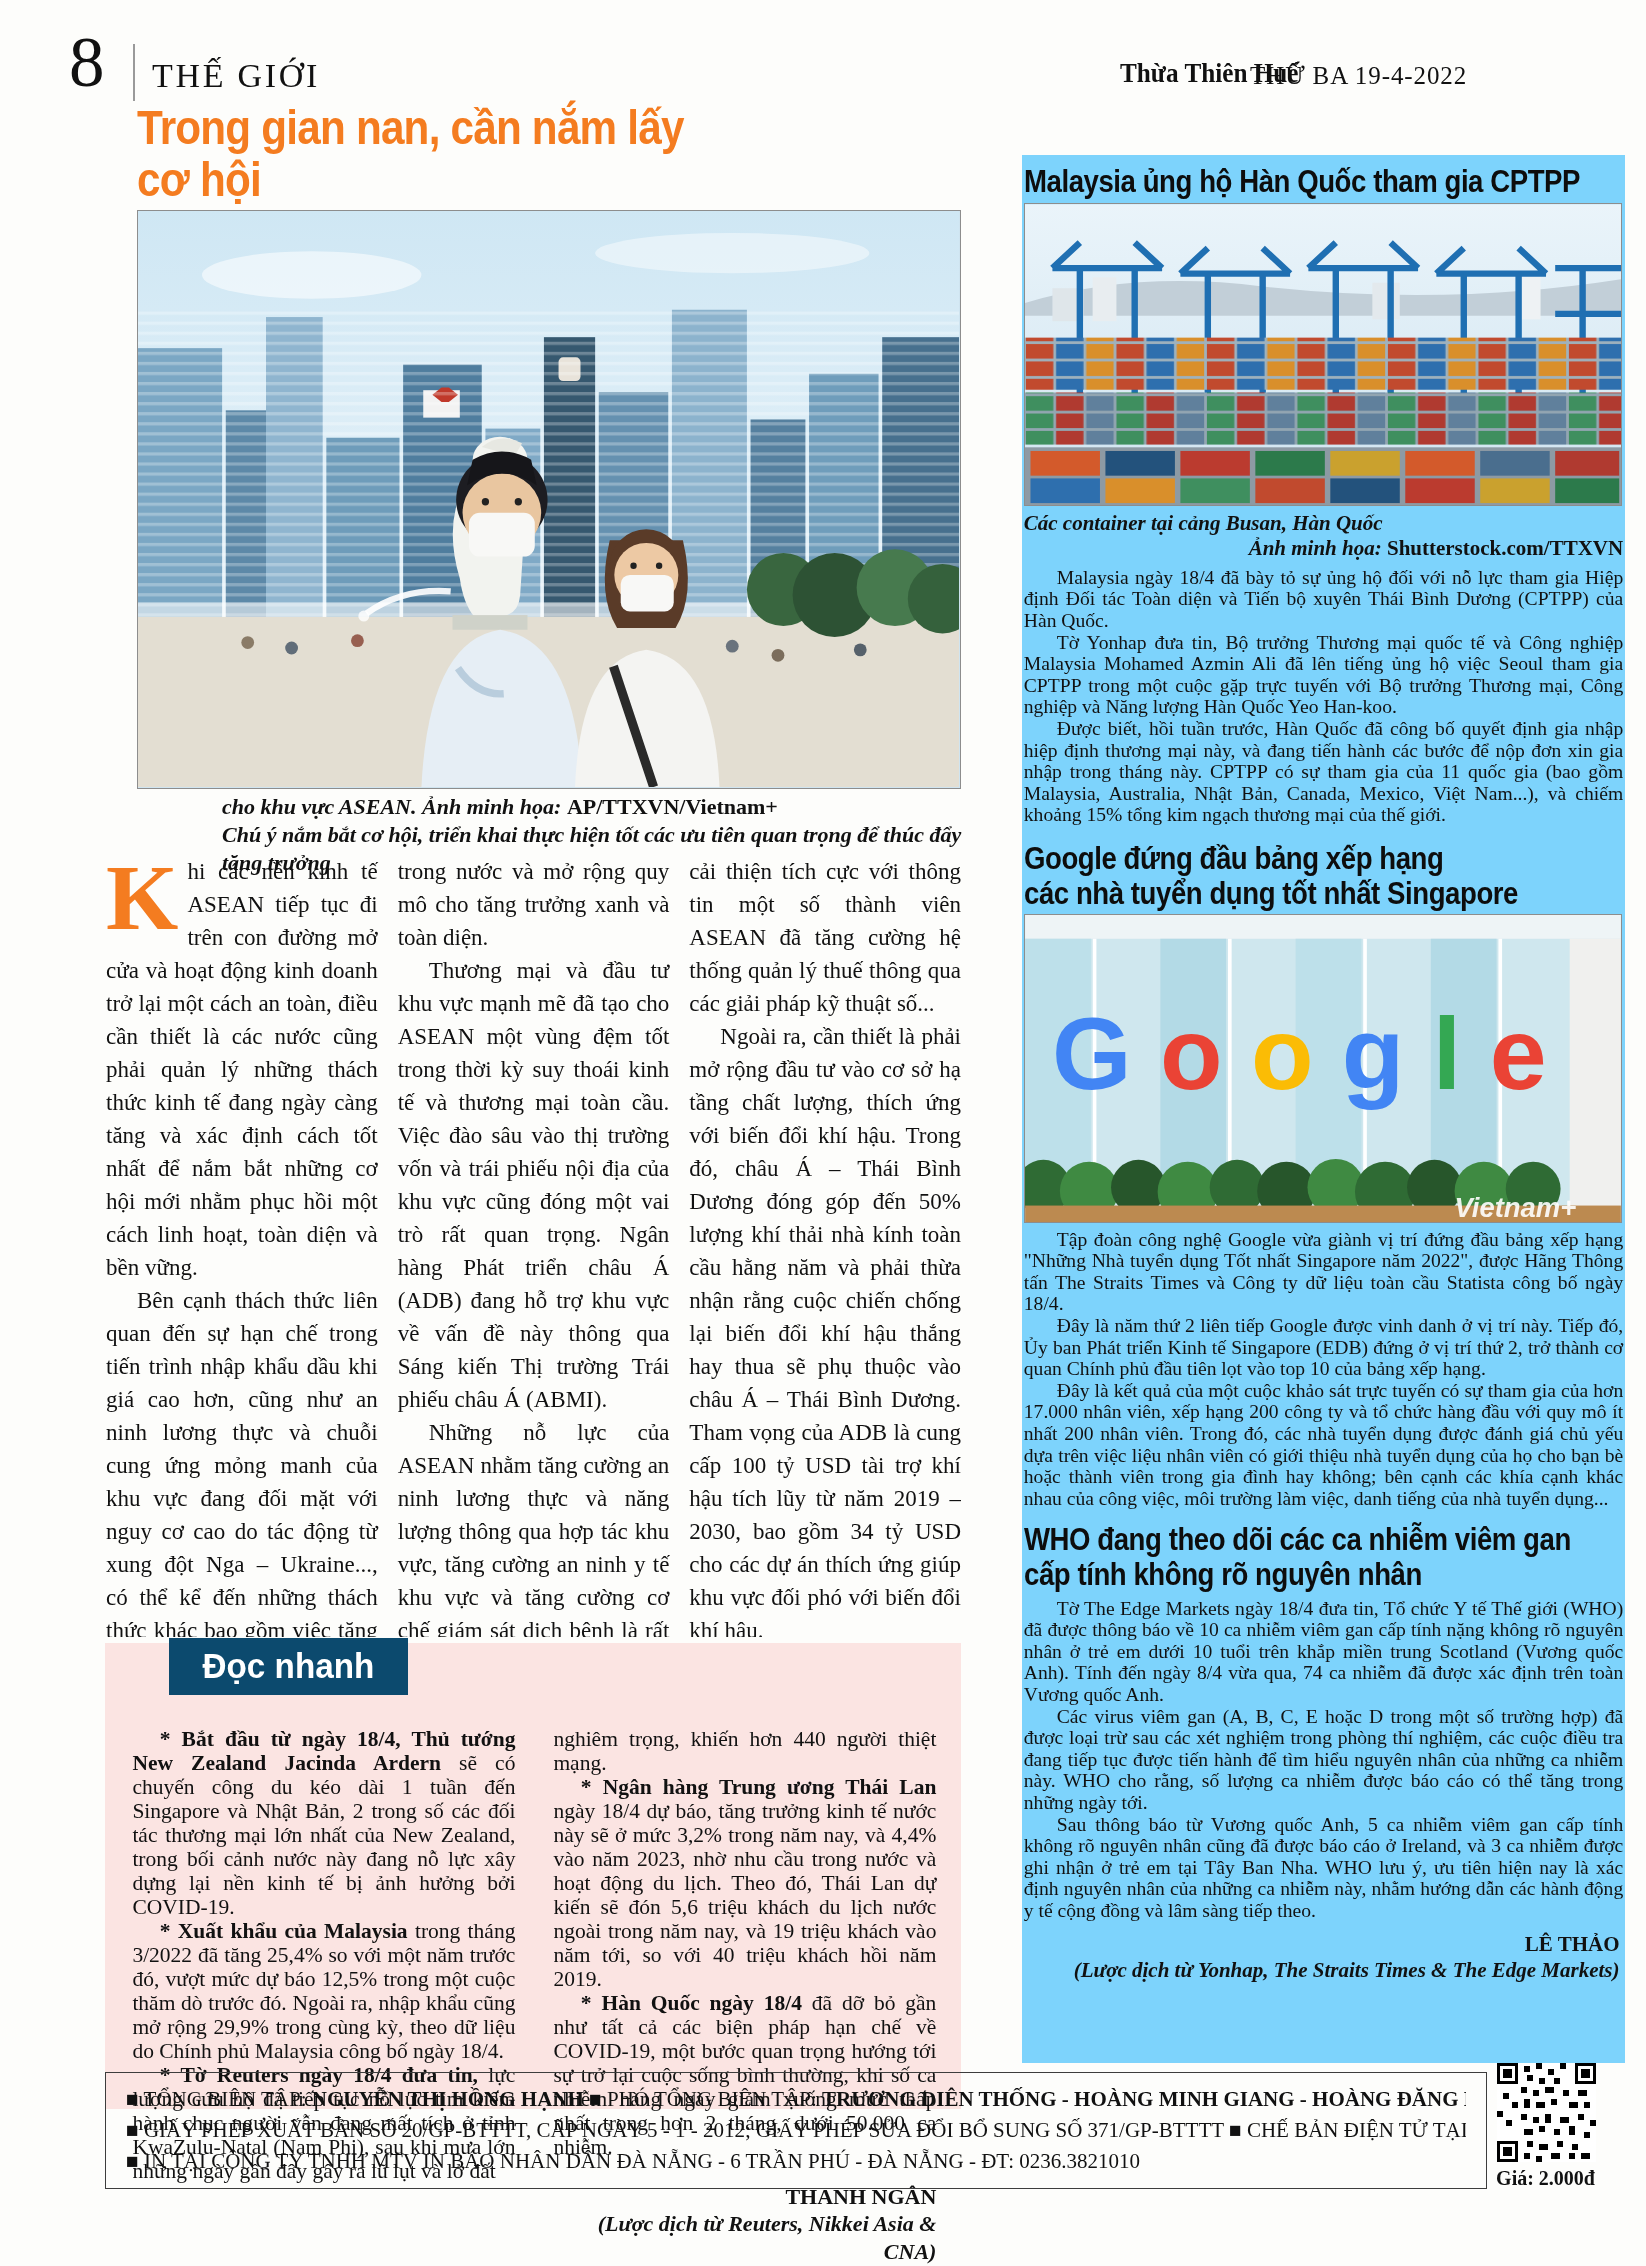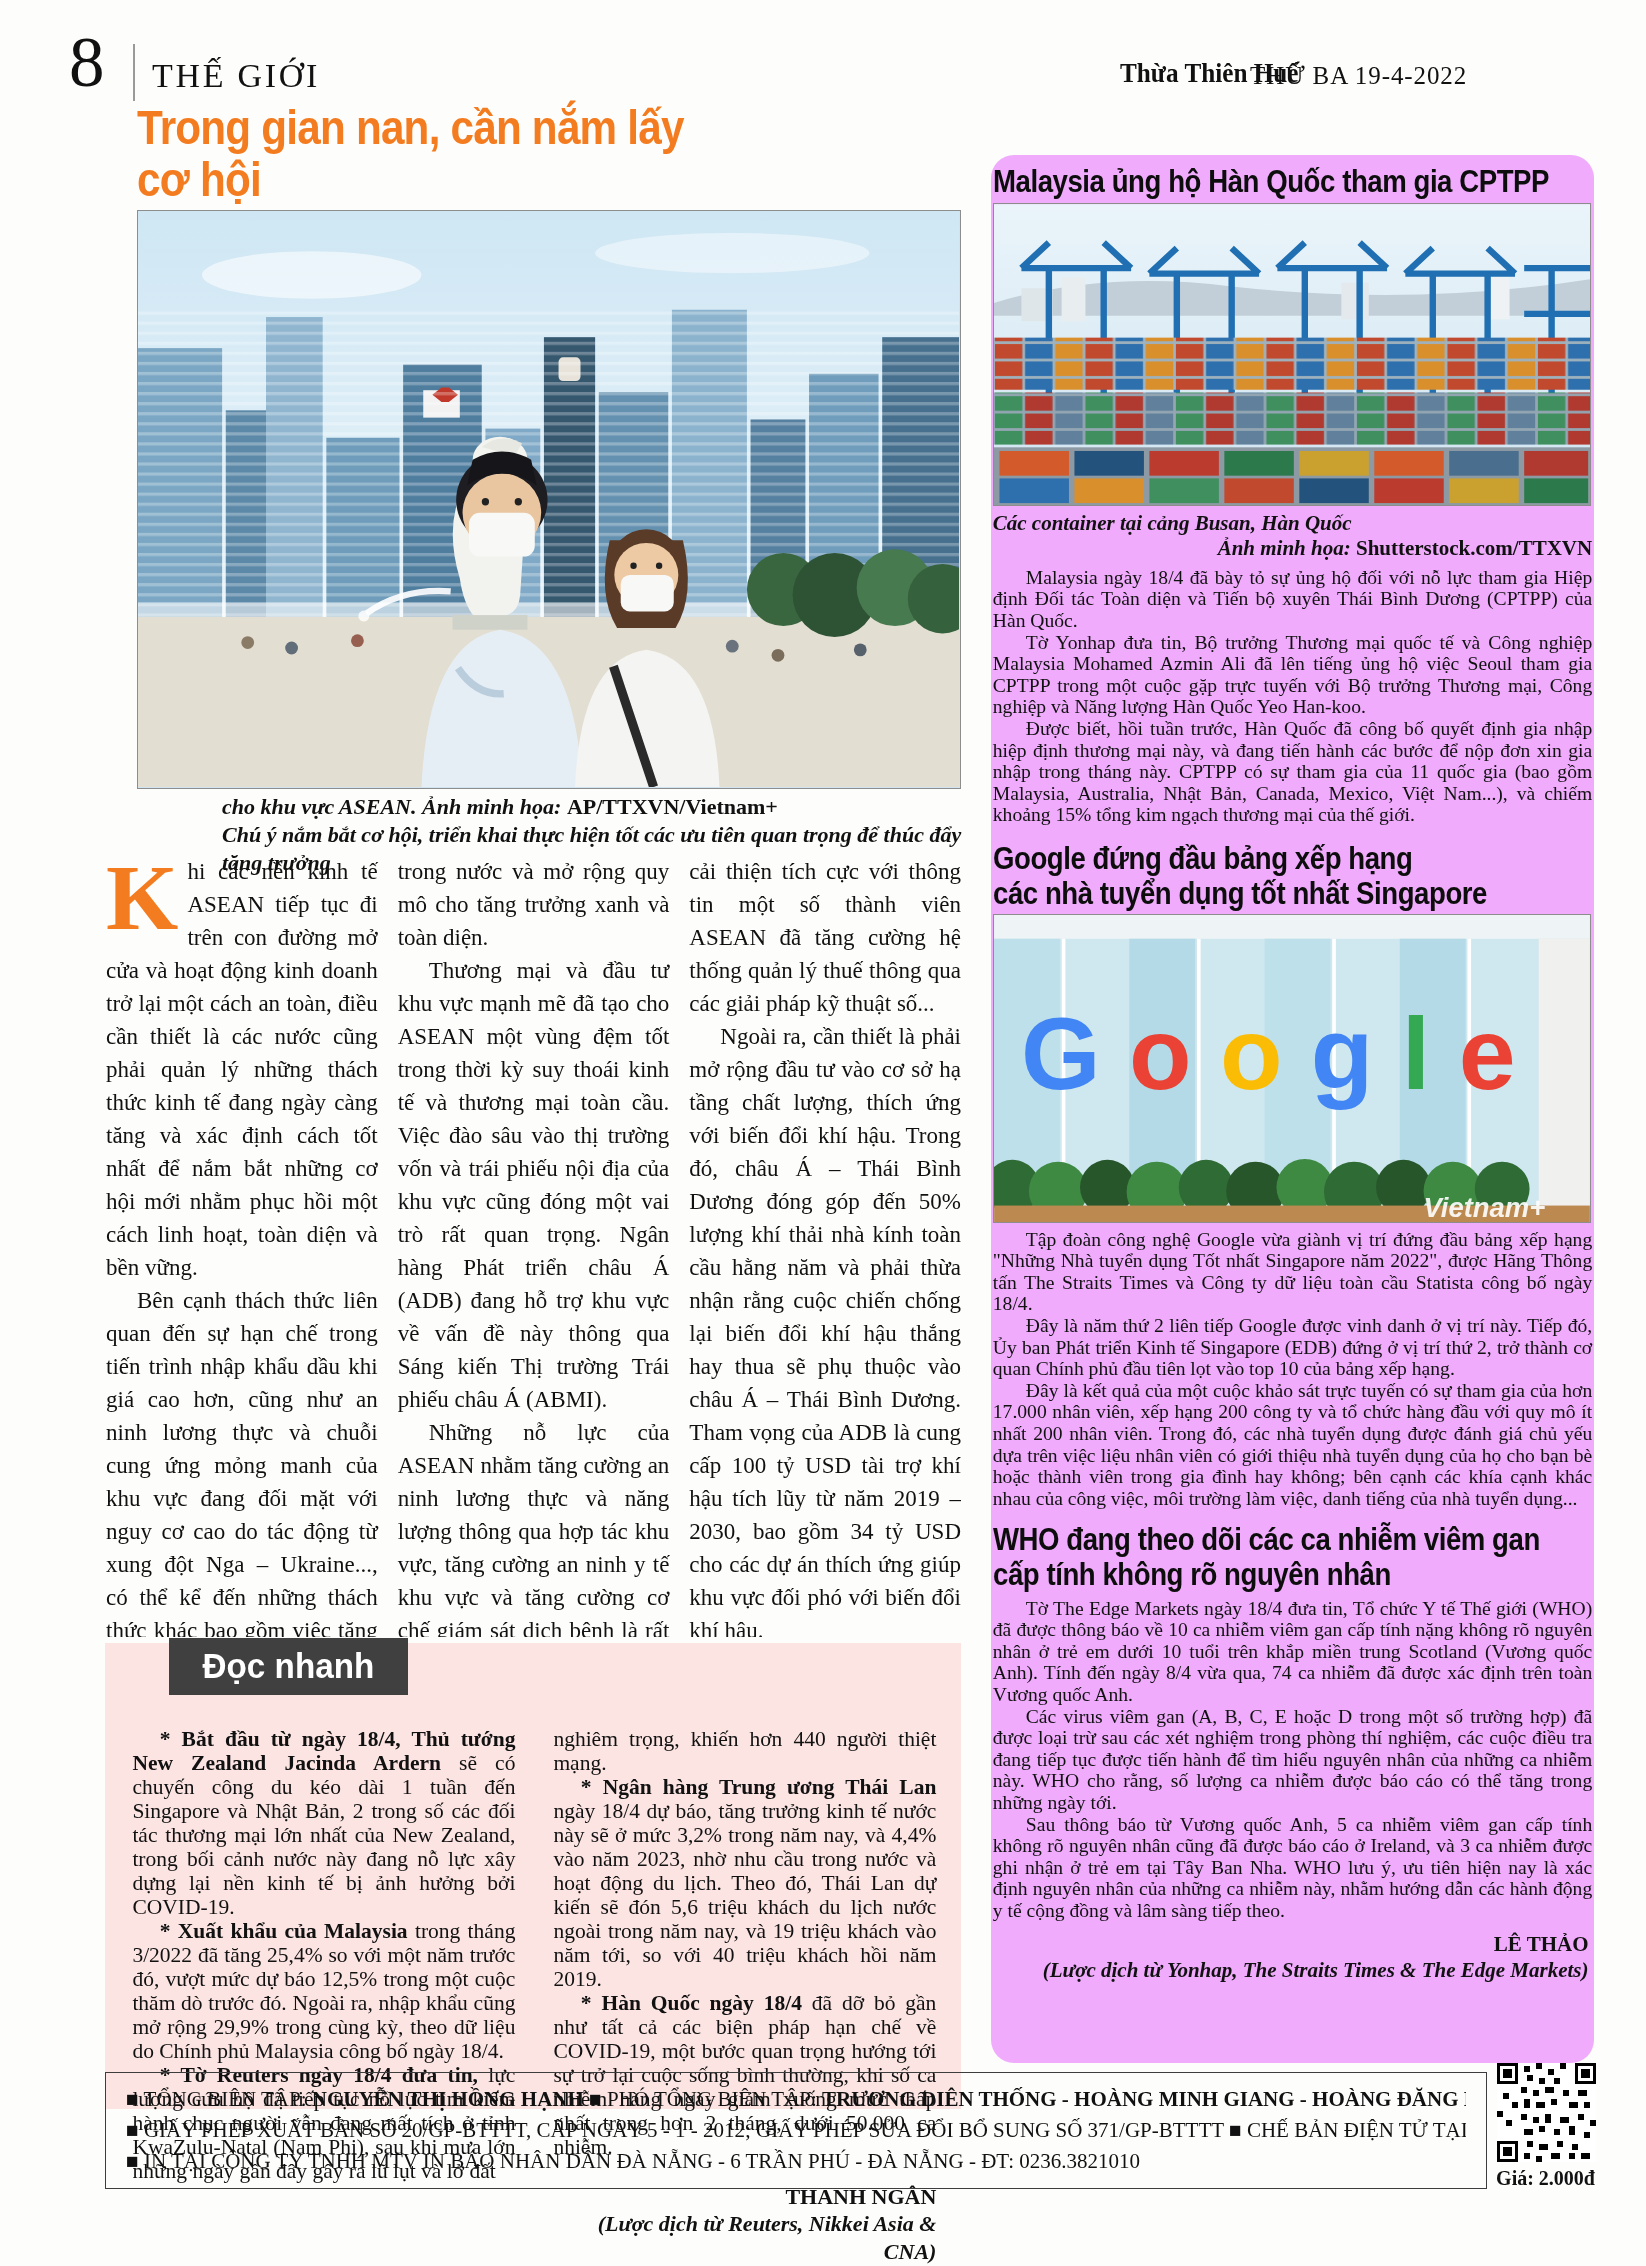--- a/index.html
+++ b/index.html
@@ -21,31 +21,31 @@
   .main-photo{left:137px;top:210px;width:822px;height:577px;}
   .main-cap{position:absolute;left:222px;top:793px;width:742px;font-size:22px;line-height:28px;font-weight:bold;font-style:italic;}
   .main-cap .credit{font-style:normal;}
   .cols{position:absolute;left:106px;top:855px;width:855px;height:782px;display:flex;gap:20px;overflow:hidden;}
   .col{flex:1;font-size:23px;line-height:33px;text-align:justify;}
   .col p{margin:0;text-indent:31px;}
   .col p.cont{text-indent:0;}
   .dropcap{float:left;font-size:93px;line-height:71px;font-weight:bold;color:#F47C20;padding:7.3px 9.1px 0 0;font-family:"Liberation Serif",serif;}
   
   .brief{position:absolute;left:105px;top:1643px;width:856px;height:466px;background:#FBE4E2;}
-  .brief-tab{position:absolute;left:64px;top:-5.5px;width:239px;height:57px;background:#404040;
+  .brief-tab{position:absolute;left:64px;top:-5.5px;width:239px;height:57px;background:#0c4a6e;
      display:flex;align-items:center;justify-content:center;}
   .brief-tab span{color:#fff;font-family:"Liberation Sans",sans-serif;font-weight:bold;font-size:35px;transform:scaleX(.95);}
   .brief-cols{position:absolute;left:27.4px;top:84px;width:804px;display:flex;gap:38px;}
   .brief-col{flex:1;font-size:21.5px;line-height:24px;text-align:justify;}
   .brief-col p{margin:0;text-indent:27.4px;}
   .brief-col p.cont{text-indent:0;}
   .brief-byline{text-align:right;margin-top:24px;font-weight:bold;font-size:22px;line-height:27.4px;}
   .brief-byline .src{font-style:italic;}
   
-  .panel{position:absolute;left:991px;top:155px;width:603px;height:1908px;background:#f0abfc;overflow:hidden;border-radius:23px;}
+  .panel{position:absolute;left:1022px;top:155px;width:603px;height:1908px;background:#7dd3fc;overflow:hidden;}
   .p-head{margin:9.1px 1.8px 3.7px 1.8px;font-family:"Liberation Sans",sans-serif;font-weight:bold;color:#0d0d0d;
      font-size:31px;line-height:35px;letter-spacing:-0.5px;width:112%;transform:scaleX(.89);transform-origin:0 0;}
   .p-head span{display:block;}
   .p-photo{position:relative;margin:3.7px 1.8px 0 1.8px;width:598px;border:0.9px solid #8d8d8d;box-sizing:border-box;overflow:hidden;}
   .p-cap{margin:5.5px 1.8px 0 1.8px;font-size:21px;line-height:25px;font-weight:bold;}
   .p-cap .cap-l{font-style:italic;text-align:left;}
   .p-cap .cap-r{text-align:right;font-style:italic;}
   .p-cap .cap-r .credit{font-style:normal;}
   .p-body{margin:5.5px 1.8px 0 1.8px;font-size:19.6px;line-height:21.6px;text-align:justify;}
   .p-body p{margin:0;text-indent:33px;}

